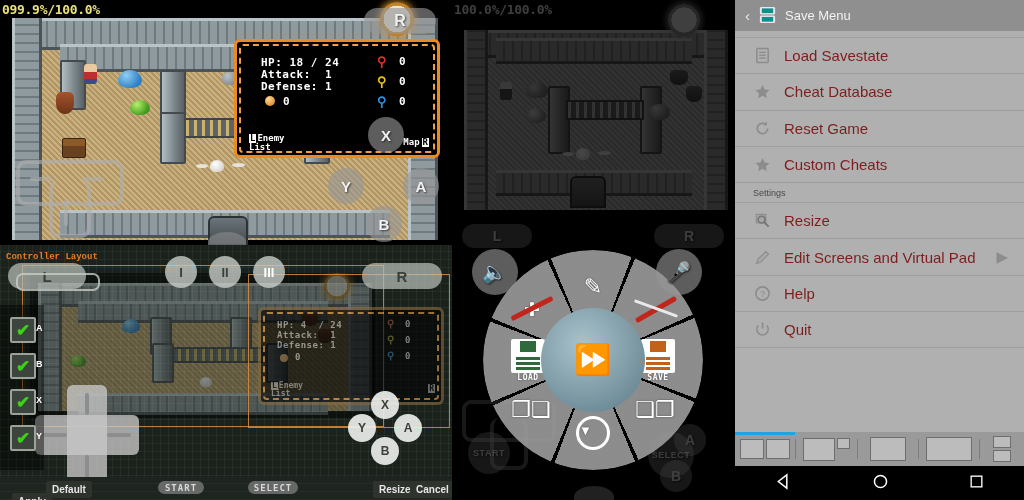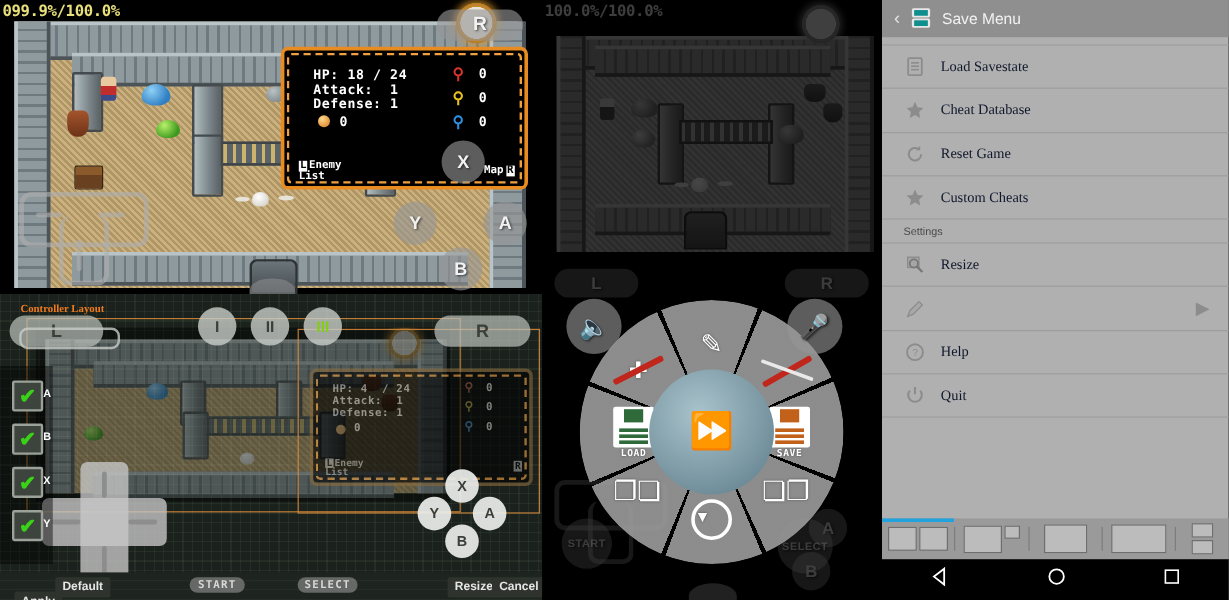--- a/index.html
+++ b/index.html
@@ -60,21 +60,21 @@
       font-family:"Liberation Sans",sans-serif;text-shadow:1px 1px 2px rgba(0,0,0,.6);}
   .dpad{position:absolute;}
   .dpad .arm{position:absolute;border:4px solid rgba(175,175,175,.62);background:transparent;}
   .dpadsolid{position:absolute;}
   .dpadsolid .bar{position:absolute;background:rgba(200,200,200,.78);border-radius:6px;}
 
   
   .editorbg{position:absolute;background:
       repeating-linear-gradient(0deg,rgba(120,160,120,.10) 0 1px,transparent 1px 8px),
       repeating-linear-gradient(90deg,rgba(120,160,120,.10) 0 1px,transparent 1px 8px),#1b211c;}
-  .editTitle{position:absolute;color:#f07a1e;font-size:9px;font-weight:bold;font-family:Liberation Serif, serif;margin-left:11px;}
+  .editTitle{position:absolute;color:#f07a1e;font-size:9px;font-weight:bold;font-family:Liberation Mono, monospace;}
   .selbox{position:absolute;border:1px solid rgba(220,140,60,.85);}
   .chk{position:absolute;width:22px;height:22px;background:#3d443d;border:2px solid #9aa29a;border-radius:2px;
       display:flex;align-items:center;justify-content:center;color:#39d216;font-size:17px;font-weight:bold;line-height:1;}
   .chkLabel{position:absolute;color:#fff;font-size:9px;font-weight:bold;}
   .barBtn{position:absolute;color:#e6e6e6;font-size:10px;font-weight:bold;background:#2e332e;
       padding:3px 6px;border-radius:2px;font-family:"Liberation Sans",sans-serif;}
   .pillBtn{position:absolute;background:rgba(160,160,160,.55);border-radius:9px;color:#d8d8d8;
       font-size:9px;font-weight:bold;letter-spacing:1px;display:flex;align-items:center;justify-content:center;
       font-family:"DejaVu Sans Mono",monospace;}
   .bottombar{position:absolute;background:
@@ -96,21 +96,21 @@
   .slash{position:absolute;width:46px;height:5px;background:#c0261b;border-radius:2px;transform:rotate(-27deg);}
   .fdisk{position:relative;width:34px;height:34px;background:#fff;border-radius:2px;}
   .fdisk i{position:absolute;display:block;background:#2f6b3a;}
 
   
   .menuPanel{position:absolute;background:#b0b0b0;}
   .menuHeader{position:absolute;background:#8f8f8f;display:flex;align-items:center;gap:8px;}
   .menuTitle{color:#f2f2f2;font-size:13px;font-family:"Liberation Sans",sans-serif;}
   .mRow{position:relative;display:flex;align-items:center;height:35.3px;padding-left:18px;gap:13px;
         border-bottom:1px solid #9d9d9d;}
-  .mRow .lbl{color:#0f172a;font-size:12px;font-family:Liberation Serif, serif;}
+  .mRow .lbl{color:#7f1d1d;font-size:15px;font-family:Liberation Sans, sans-serif;}
   .mSection{position:relative;height:19px;padding-left:18px;display:flex;align-items:center;
         color:#4a4a4a;font-size:9px;border-bottom:1px solid #9d9d9d;font-family:"Liberation Sans",sans-serif;}
   .mIcon{width:18px;height:18px;flex:0 0 18px;display:flex;align-items:center;justify-content:center;
          color:#8c8c8c;}
   .chev{position:absolute;right:16px;color:#8c8c8c;font-size:15px;}
   .layoutBar{position:absolute;background:#9a9a9a;display:flex;align-items:center;}
   .layoutItem{position:relative;flex:1;height:100%;display:flex;align-items:center;justify-content:center;}
   .layoutItem.sel::before{content:"";position:absolute;top:0;left:0;right:0;height:3px;background:#22a3dd;}
   .navbar{position:absolute;background:#000;display:flex;align-items:center;justify-content:space-around;}
 </style>
@@ -227,21 +227,21 @@
 List</span></div>
       <div class="hint" style="right:6px;top:74px;color:#9c9c9c;font-size:8px;"><span class="hintKey" style="background:#9c9c9c;margin:0;">R</span></div>
     </div>
 
     <div class="editTitle" style="left:6px;top:7px;">Controller Layout</div>
 
     <div class="rbtn" style="left:8px;top:18px;width:78px;height:26px;font-size:15px;background:rgba(185,190,185,.72);color:#3a3f3a;text-shadow:none;">L</div>
     <div class="rbtn" style="left:362px;top:18px;width:80px;height:26px;font-size:15px;background:rgba(185,190,185,.72);color:#3a3f3a;text-shadow:none;">R</div>
     <div class="cbtn" style="left:165px;top:11px;width:32px;height:32px;font-size:13px;background:rgba(200,205,200,.8);color:#3a3f3a;text-shadow:none;">I</div>
     <div class="cbtn" style="left:209px;top:11px;width:32px;height:32px;font-size:13px;background:rgba(200,205,200,.8);color:#3a3f3a;text-shadow:none;">II</div>
-    <div class="cbtn" style="left:253px;top:11px;width:32px;height:32px;font-size:13px;background:rgba(200,205,200,.8);color:#84cc16;text-shadow:none;">III</div>
+    <div class="cbtn" style="left:253px;top:11px;width:32px;height:32px;font-size:13px;background:rgba(200,205,200,.8);color:#ffffff;text-shadow:none;">III</div>
     <div class="pillBtn" style="left:16px;top:28px;width:80px;height:14px;border-radius:7px;border:2px solid rgba(200,205,200,.8);background:transparent;"></div>
 
     <div class="dpadsolid" style="left:35px;top:140px;width:108px;height:110px;">
       <div class="bar" style="left:32px;top:0;width:40px;height:104px;"></div>
       <div class="bar" style="left:0;top:30px;width:104px;height:40px;"></div>
       <div style="position:absolute;left:50px;top:8px;width:4px;height:22px;background:#8d8d8d;border-radius:2px;"></div>
       <div style="position:absolute;left:50px;top:70px;width:4px;height:26px;background:#8d8d8d;border-radius:2px;"></div>
       <div style="position:absolute;left:8px;top:48px;width:24px;height:4px;background:#8d8d8d;border-radius:2px;"></div>
       <div style="position:absolute;left:72px;top:48px;width:24px;height:4px;background:#8d8d8d;border-radius:2px;"></div>
     </div>
@@ -441,20 +441,21 @@
             </svg>
           </span>
         <span class="lbl">Resize</span>
       </div>
       <div class="mRow">
         <span class="mIcon">
             <svg viewBox="0 0 18 18" width="17" height="17">
               <path d="M2.5 15.5 L4.5 10.5 L12.5 2.5 L15.5 5.5 L7.5 13.5 Z" fill="#a8a8a8" stroke="#8c8c8c" stroke-width="1.1"></path>
             </svg>
           </span>
+        <span class="lbl">Edit Screens and Virtual Pad</span>
         <span class="chev">▶</span>
       </div>
 
       <div class="mRow">
         <span class="mIcon">
             <svg viewBox="0 0 18 18" width="17" height="17">
               <circle cx="9" cy="9" r="7" fill="none" stroke="#8c8c8c" stroke-width="1.7"></circle>
               <text x="9" y="12.6" font-size="9" fill="#8c8c8c" text-anchor="middle" font-family="Liberation Sans">?</text>
             </svg>
           </span>

